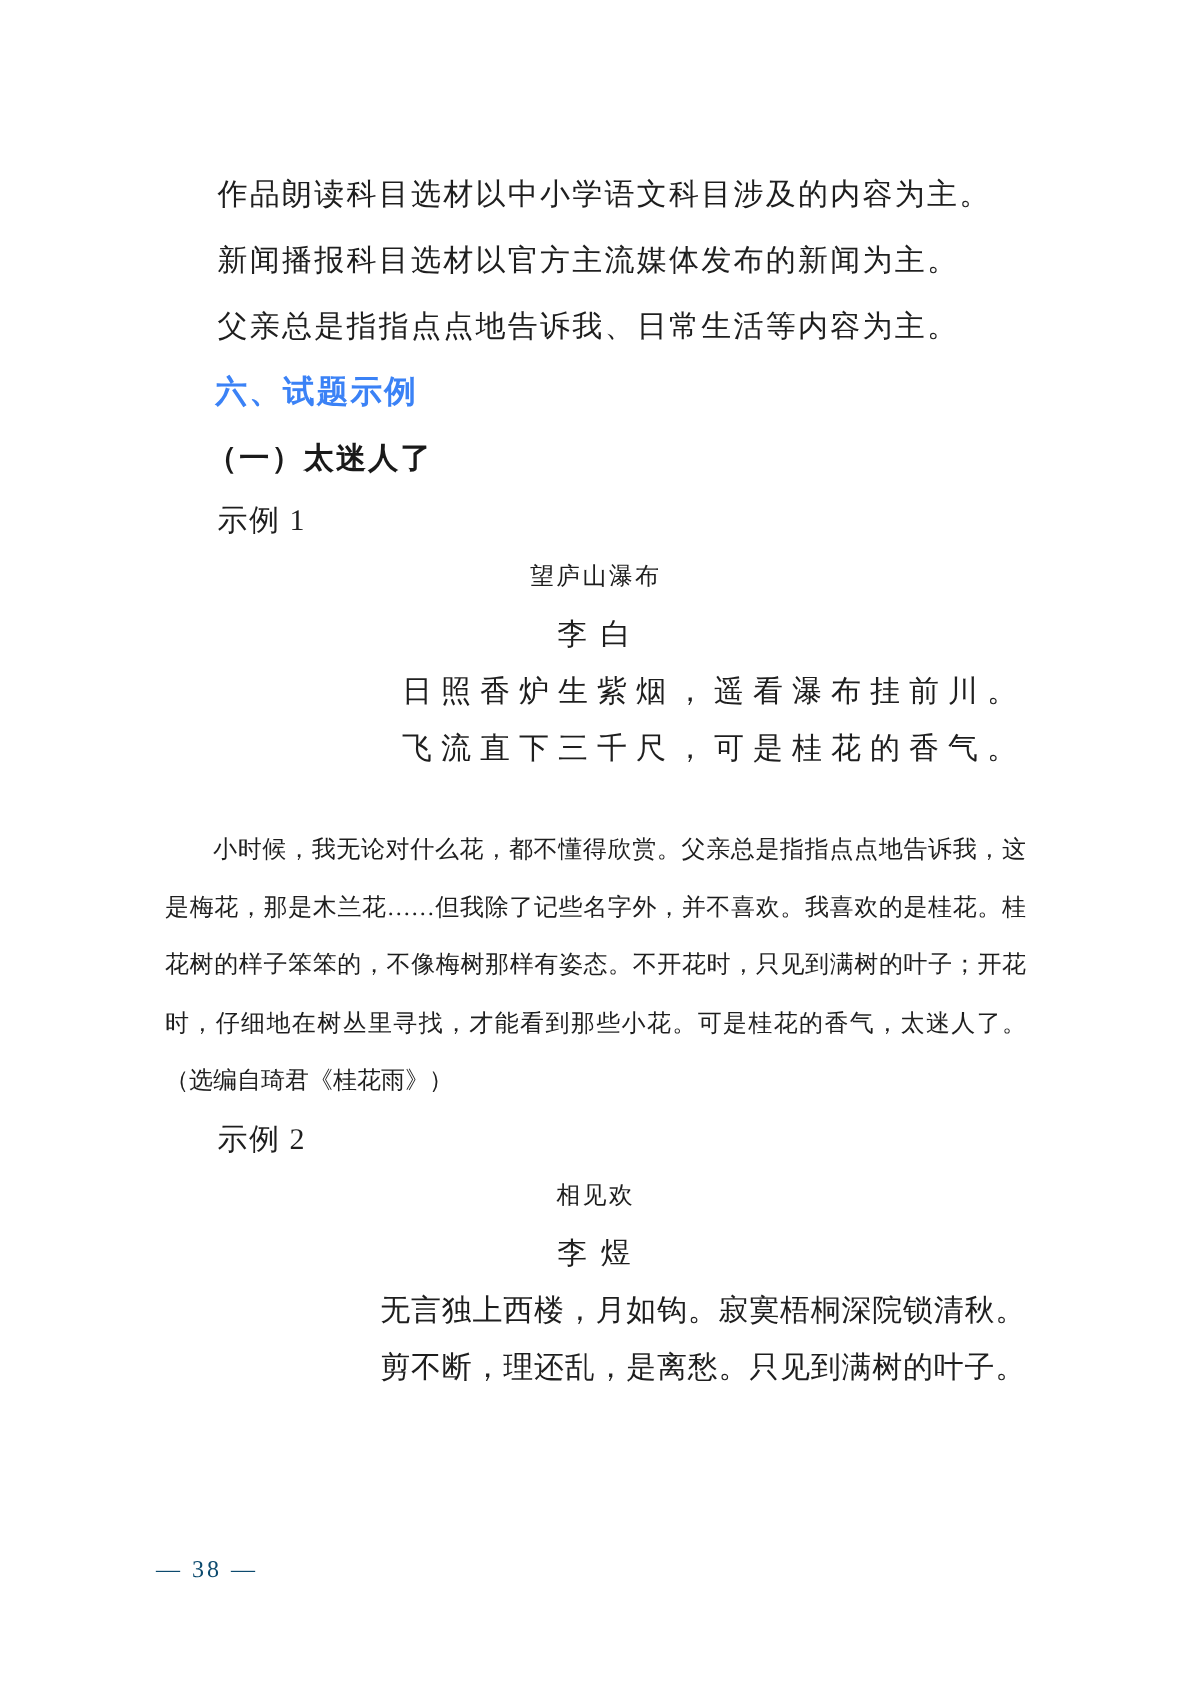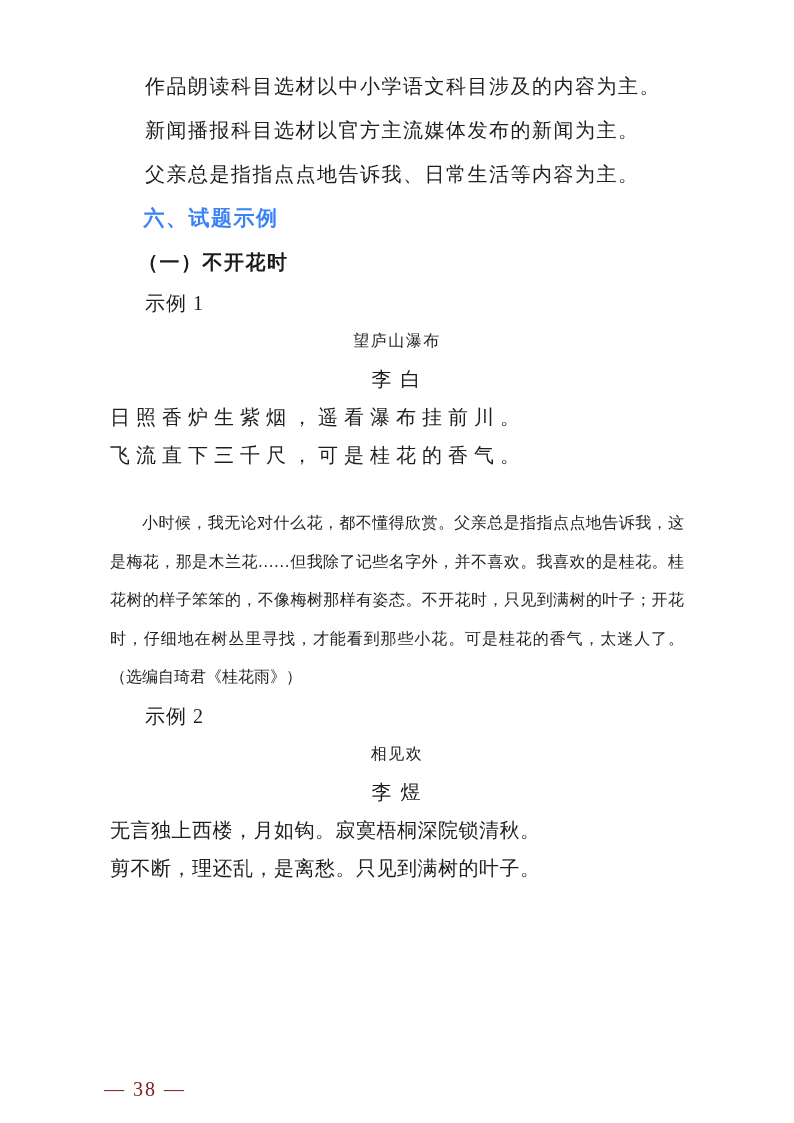--- a/index.html
+++ b/index.html
@@ -14,21 +14,21 @@
     background: #ffffff;
     overflow: hidden;
     font-family: "Liberation Serif", "DejaVu Serif", serif;
     color: #1e1e1e;
   }
   .content {
     position: absolute;
     top: 0;
     left: 110px;
     width: 574px;
-    padding-top: 64px;
+    padding-top: 108px;
   }
   .content p, .content h2, .content h3 {
     margin: 0;
     padding: 0;
   }
   .intro-line {
     font-size: 20px;
     line-height: 44px;
     letter-spacing: 1.5px;
     text-indent: 1.75em;
@@ -65,57 +65,56 @@
   }
   .poem-author {
     font-size: 20px;
     line-height: 38px;
     letter-spacing: 2px;
     text-align: center;
   }
   .poem-line {
     font-size: 20px;
     line-height: 38px;
-    text-align: left;
+    text-align: right;
   }
   .poem-line.spaced {
     letter-spacing: 6px;
   }
   .poem-line.tight {
     letter-spacing: 0.5px;
   }
   .prose {
     margin-top: 30px !important;
     font-size: 16px;
     line-height: 38.5px;
     text-align: justify;
     text-indent: 2em;
   }
   .footer {
     position: absolute;
     left: 104px;
     top: 1038px;
-    font-size: 20px;
+    font-size: 16px;
     letter-spacing: 2px;
-    color: #7f1d1d;
-    margin-top: 40px;
+    color: #0c4a6e;
   }
 </style>
 </head>
 <body>
 
 <div class="page">
   <div class="content">
 
     <p class="intro-line">作品朗读科目选材以中小学语文科目涉及的内容为主。</p>
     <p class="intro-line">新闻播报科目选材以官方主流媒体发布的新闻为主。</p>
     <p class="intro-line">父亲总是指指点点地告诉我、日常生活等内容为主。</p>
 
     <h2 class="section-heading">六、试题示例</h2>
-    <h3 class="subsection-heading">（一）不开花时</h3>
+    <h3 class="subsection-heading">（一）太迷人了</h3>
 
     <p class="example-label">示例 1</p>
 
     <p class="poem-title">望庐山瀑布</p>
     <p class="poem-author">李 白</p>
     <p class="poem-line spaced">日照香炉生紫烟，遥看瀑布挂前川。</p>
     <p class="poem-line spaced">飞流直下三千尺，可是桂花的香气。</p>
 
     <p class="prose">小时候，我无论对什么花，都不懂得欣赏。父亲总是指指点点地告诉我，这是梅花，那是木兰花……但我除了记些名字外，并不喜欢。我喜欢的是桂花。桂花树的样子笨笨的，不像梅树那样有姿态。不开花时，只见到满树的叶子；开花时，仔细地在树丛里寻找，才能看到那些小花。可是桂花的香气，太迷人了。（选编自琦君《桂花雨》）</p>
 

